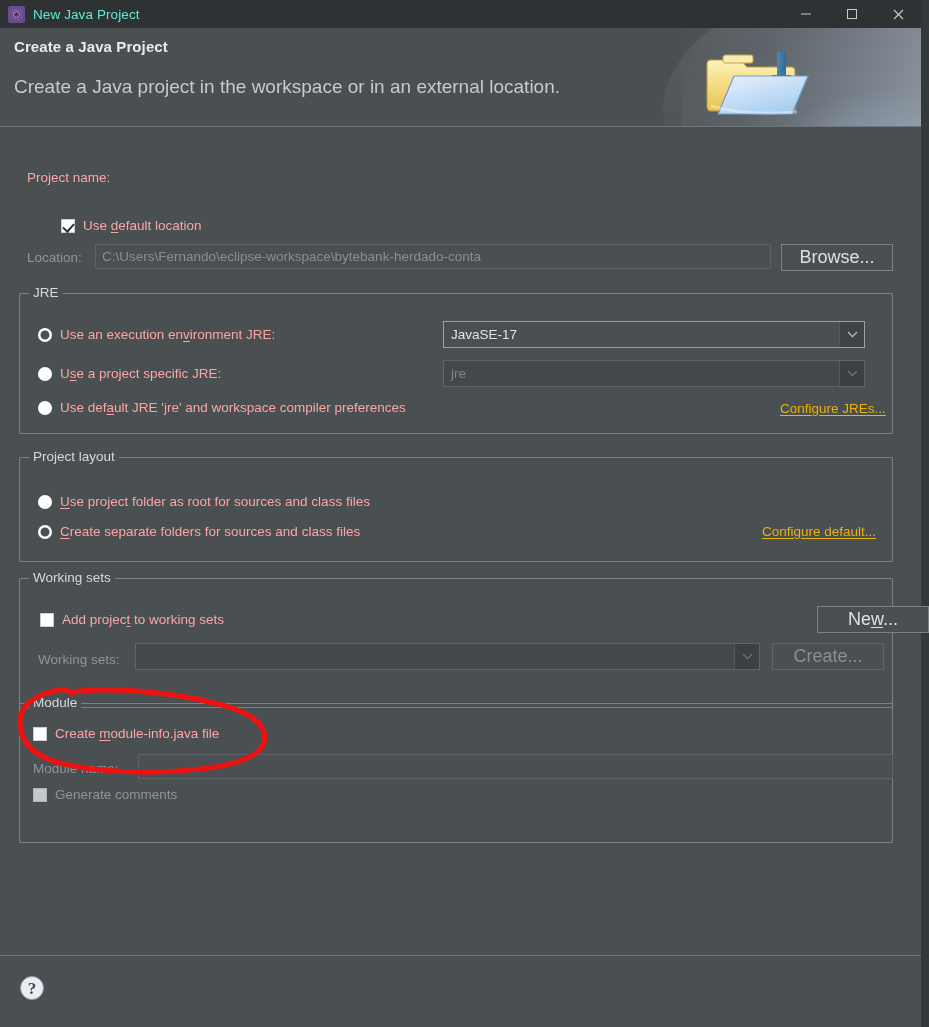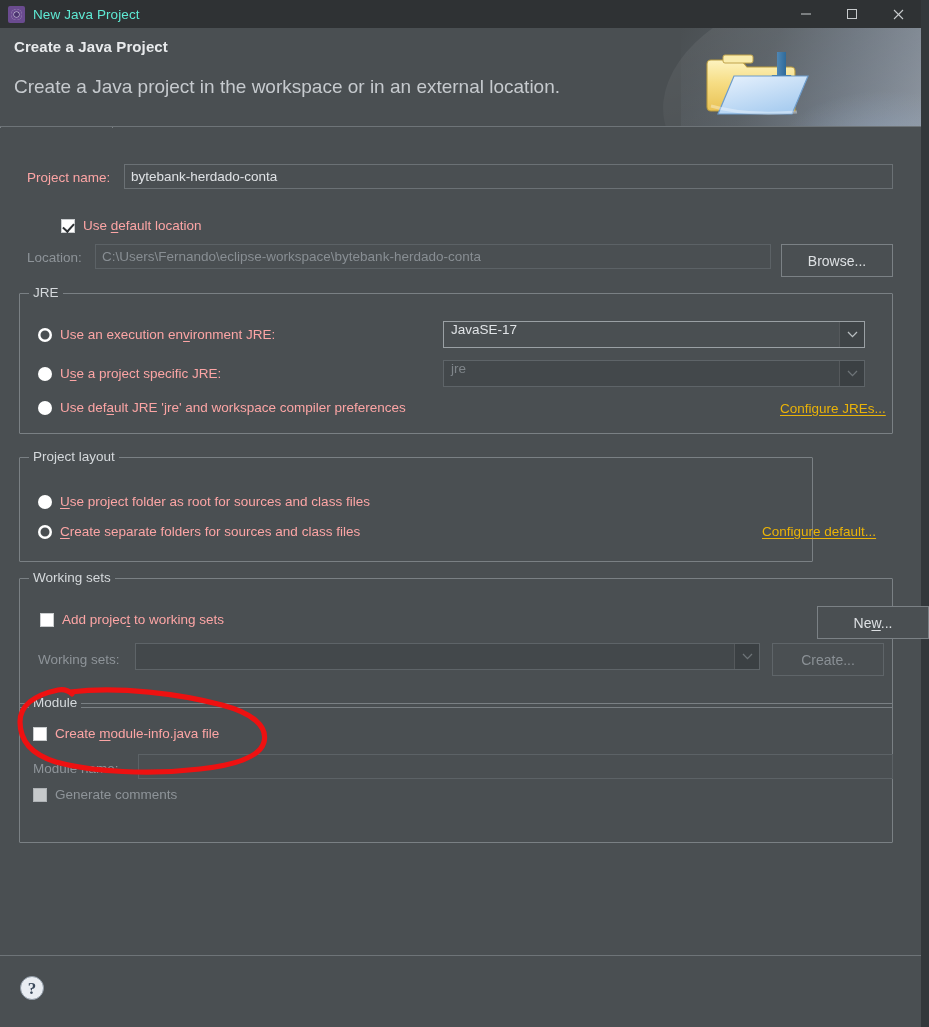--- a/index.html
+++ b/index.html
@@ -117,23 +117,23 @@
   .textfield.disabled {
     border-color: #5c6266;
     color: #888e93;
   }
 
   
   .btn {
     background: #4a4f52;
     border: 1px solid #7b8185;
     color: #dde0e3;
-    font-size: 14px;
+    font-size: 18px;
     font-family: "Liberation Sans", sans-serif;
-    height: 33px;
+    height: 27px;
     cursor: default;
     display: flex; align-items: center; justify-content: center;
   }
   .btn.disabled { color: #8a9095; border-color: #5f6569; }
   .btn.focus { border: 2px solid #ffffff; }
 
   
   .group {
     position: absolute;
     border: 1px solid #7a8084;
@@ -174,21 +174,21 @@
     background: #4a4f52;
     box-shadow: inset 0 0 0 2.5px #ffffff;
   }
 
   
   .combo {
     position: absolute;
     height: 27px;
     border: 1px solid #9aa0a4;
     background: #4a4f52;
-    display: flex; 
+    display: flex; align-items: center;
   }
   .combo .cval {
     flex: 1 1 auto; padding-left: 7px;
     font-size: 13.5px; color: #e1e4e7; white-space: nowrap; overflow: hidden;
   }
   .combo .arrow {
     width: 25px; height: 100%;
     background: #3f4447;
     display: flex; align-items: center; justify-content: center;
     color: #b9bec1;
@@ -282,21 +282,20 @@
     </div>
     <div class="hdr-title">Create a Java Project</div>
     <div class="hdr-sub">Create a Java project in the workspace or in an external location.</div>
   </div>
 
   <div class="body">
 
     <div class="row" style="left:27px; top:40px;">
       <span class="lbl">Project name:</span>
     </div>
-    <input class="textfield" style="position: absolute; left: 124px; top: 36px; width: 769px;" value="bytebank-herdado-conta">
 
     <div class="row ctl-row" style="left:45px; top:90px;padding-left:16px;">
       <span class="cb checked"></span>
       <span class="lbl">Use <u>d</u>efault location</span>
     </div>
 
     <div class="row" style="left:27px; top:120px;">
       <span class="lbl dim">Location:</span>
     </div>
     <input class="textfield disabled" style="position: absolute; left: 95px; top: 116px; width: 676px;" disabled="" value="C:\Users\Fernando\eclipse-workspace\bytebank-herdado-conta">
@@ -331,21 +330,21 @@
         </span>
       </div>
 
       <div class="ctl-row" style="position:absolute; left:18px; top:106px;">
         <span class="rb"></span>
         <span class="lbl">Use def<u>a</u>ult JRE 'jre' and workspace compiler preferences</span>
       </div>
       <span class="link" style="position:absolute; left:760px; top:107px;">Configure JREs...</span>
     </div>
 
-    <div class="group" style="left:19px; top:329px; width:794px; height:105px;">
+    <div class="group" style="left:19px; top:329px; width:874px; height:105px;">
       <span class="legend">Project layout</span>
 
       <div class="ctl-row" style="position:absolute; left:18px; top:36px;">
         <span class="rb"></span>
         <span class="lbl"><u>U</u>se project folder as root for sources and class files</span>
       </div>
 
       <div class="ctl-row" style="position:absolute; left:18px; top:66px;">
         <span class="rb selected"></span>
         <span class="lbl"><u>C</u>reate separate folders for sources and class files</span>

